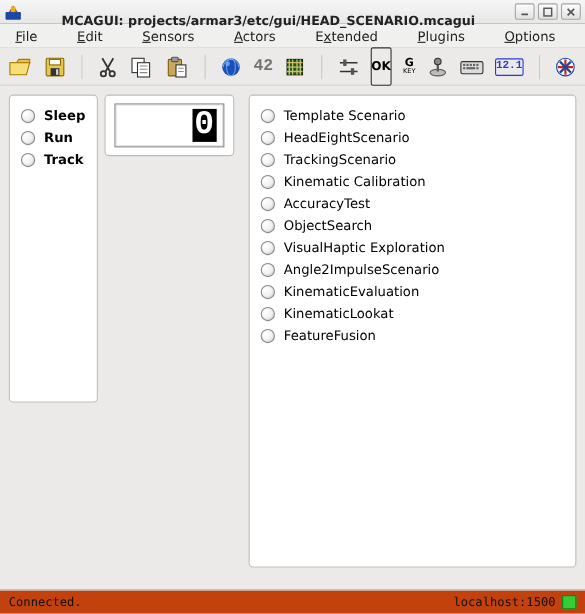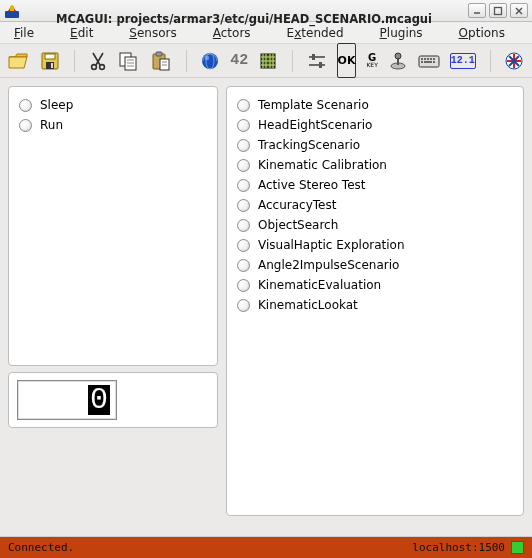--- a/index.html
+++ b/index.html
@@ -72,23 +72,24 @@
     border-radius:2px;
   }
   .workarea {
     padding: 8px;
     background:#eceae8;
     height: calc(558px - 22px - 22px - 34px - 22px);
     display:flex;
     gap:8px;
   }
   .left-col {
-    display:flex; flex-direction:column; gap:6px;
+    display:flex; flex-direction:row; gap:6px;
     width: 210px;
     min-width:210px;
+    font-weight:bold;
   }
   .panel {
     background:#fff;
     border:1px solid #bdbdbd;
     border-radius:4px;
     padding:8px 10px;
   }
   .left-col .panel { flex: 0 0 auto; height: 280px; }
   .left-col .panel2 { height: 56px; background:#fff; border:1px solid #bdbdbd; border-radius:4px; display:flex; align-items:center; padding:6px 8px; }
   .digitbox {
@@ -314,20 +315,24 @@
   <div class="left-col">
     <div class="panel" id="left-panel">
         <div class="radio-row">
           <span class="radio-circle"></span>
           <span>Sleep</span>
         </div>
         <div class="radio-row">
           <span class="radio-circle"></span>
           <span>Run</span>
         </div>
+        <div class="radio-row">
+          <span class="radio-circle"></span>
+          <span>Track</span>
+        </div>
       </div>
     <div class="panel2">
       <div class="digitbox">
         <span class="digit">0</span>
       </div>
     </div>
   </div>
   <div class="right-col">
     <div class="panel" id="right-panel">
         <div class="radio-row">
@@ -341,24 +346,20 @@
         <div class="radio-row">
           <span class="radio-circle"></span>
           <span>TrackingScenario</span>
         </div>
         <div class="radio-row">
           <span class="radio-circle"></span>
           <span>Kinematic Calibration</span>
         </div>
         <div class="radio-row">
           <span class="radio-circle"></span>
-          <span>Active Stereo Test</span>
-        </div>
-        <div class="radio-row">
-          <span class="radio-circle"></span>
           <span>AccuracyTest</span>
         </div>
         <div class="radio-row">
           <span class="radio-circle"></span>
           <span>ObjectSearch</span>
         </div>
         <div class="radio-row">
           <span class="radio-circle"></span>
           <span>VisualHaptic Exploration</span>
         </div>
@@ -366,20 +367,24 @@
           <span class="radio-circle"></span>
           <span>Angle2ImpulseScenario</span>
         </div>
         <div class="radio-row">
           <span class="radio-circle"></span>
           <span>KinematicEvaluation</span>
         </div>
         <div class="radio-row">
           <span class="radio-circle"></span>
           <span>KinematicLookat</span>
+        </div>
+        <div class="radio-row">
+          <span class="radio-circle"></span>
+          <span>FeatureFusion</span>
         </div>
       </div>
   </div>
 </div>
 
 <div class="statusbar">
   <span>Connected.</span>
   <span class="spacer"></span>
   <span>localhost:1500</span>
   <span class="led"></span>

